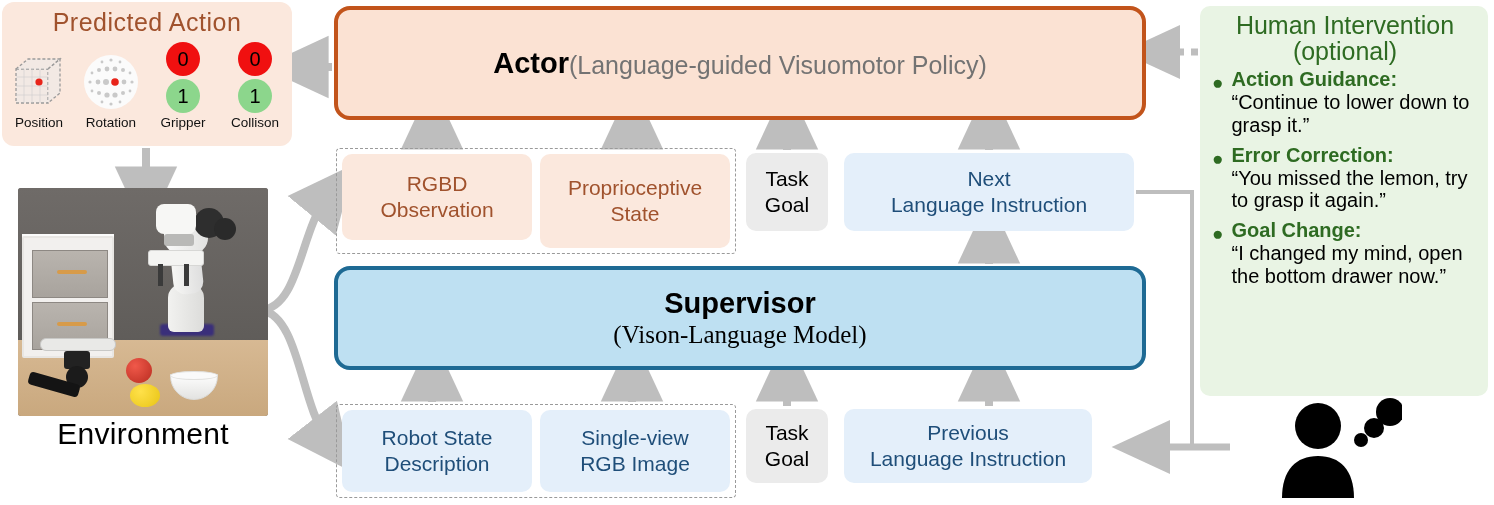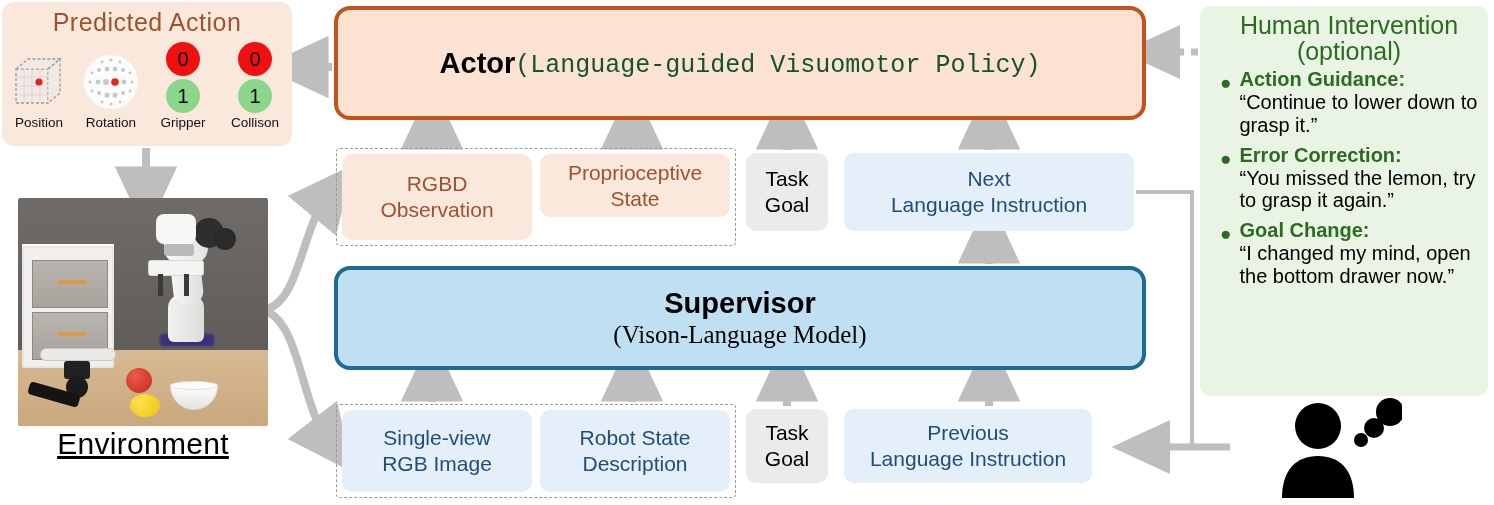--- a/index.html
+++ b/index.html
@@ -31,21 +31,21 @@
   .badge-stack { display:flex; flex-direction:column; gap:3px; align-items:center; }
   .badge {
     width:34px; height:34px; border-radius:50%;
     display:flex; align-items:center; justify-content:center;
     font-size:20px; color:#000;
   }
   .badge.red   { background:#F01010; }
   .badge.green { background:#8CD68C; }
 
   
-  #environment-block { left:18px; top:198px; width:250px;text-decoration:underline; }
+  #environment-block { left:18px; top:188px; width:250px; }
   #env-photo {
     width:250px; height:228px; border-radius:3px; overflow:hidden;
     position:relative; background:#6e6a67;
   }
   #env-caption {
     text-align:center; font-size:30px; color:#000; margin-top:1px;
     letter-spacing:.3px;
   }
 
   
@@ -104,21 +104,21 @@
   #bowl-lip { left:152px; top:183px; width:48px; height:9px;
               background:#fafafa; border-radius:50%; border:1px solid #e0e0de; }
 
   
   #actor {
     left:334px; top:6px; width:812px; height:114px;
     background:#FBE2D3; border:4px solid #C2541B; border-radius:16px;
     display:flex; align-items:center; justify-content:center;
   }
   #actor-title { font-size:29px; font-weight:bold; color:#000; }
-  #actor-sub { font-size:25px; color:#14532d; font-family:Liberation Mono, monospace; margin-top:5px; }
+  #actor-sub { font-size:25px; color:#737373; font-family:Liberation Sans, sans-serif; margin-top:5px; }
 
   
   #supervisor {
     left:334px; top:266px; width:812px; height:104px;
     background:#BEE0F2; border:4px solid #1E6A94; border-radius:16px;
     display:flex; flex-direction:column; align-items:center; justify-content:center;
   }
   #sup-title { font-size:29px; font-weight:bold; color:#000; }
   #sup-sub { font-size:25px; color:#000; font-family:"Liberation Serif", serif; margin-top:1px; }
 
@@ -128,36 +128,36 @@
     border-radius:10px; display:flex; flex-direction:column;
     align-items:center; justify-content:center; text-align:center;
     line-height:1.22; font-size:21px; white-space:nowrap;
   }
   .io-peach { background:#FBE8DD; color:#A0522D; }
   .io-blue  { background:#E4EFFA; color:#1F4E79; }
   .io-gray  { background:#EBEBEB; color:#000; }
 
   #mid-dash { left:336px; top:148px; }
   #mid-rgbd { width:190px; height:86px; }
-  #mid-prop { width:190px; height:63px; }
+  #mid-prop { width:190px; height:94px; }
   #mid-task { left:746px; top:153px; width:82px; height:78px; }
   #mid-next { left:844px; top:153px; width:290px; height:78px; }
 
   #bot-dash { left:336px; top:404px; }
   #bot-rgb  { width:190px; height:82px; }
   #bot-state{ width:190px; height:82px; }
   #bot-task { left:746px; top:409px; width:82px; height:74px; }
   #bot-prev { left:844px; top:409px; width:248px; height:74px; }
 
   .pair { display:flex; gap:8px; }
 
   
   #human-panel {
     left:1200px; top:6px; width:288px; height:390px;
-    background:#E9F4E4; border-radius:10px; padding:6px 10px 0 20px;
+    background:#E9F4E4; border-radius:10px; padding:6px 10px 0 12px;
   }
   #hi-title {
     color:#2E6B22; font-size:25px; text-align:center; line-height:1.04;
     white-space:nowrap;
   }
   #hi-title .sub2 { display:block; }
   #hi-list { margin-top:4px; }
   .hi-item { display:flex; gap:8px; margin-bottom:7px; }
   .hi-bullet { color:#2E6B22; font-size:19px; line-height:1; padding-top:5px; }
   .hi-body { flex:1; }
@@ -363,27 +363,27 @@
     <span>Language Instruction</span>
   </div>
 
   <div class="abs" id="supervisor">
     <div id="sup-title">Supervisor</div>
     <div id="sup-sub">(Vison-Language Model)</div>
   </div>
 
   <div class="abs dashwrap" id="bot-dash">
     <div class="pair">
+      <div class="iobox io-blue" id="bot-state">
+        <span>Robot State</span>
+        <span>Description</span>
+      </div>
       <div class="iobox io-blue" id="bot-rgb">
         <span>Single-view</span>
         <span>RGB Image</span>
-      </div>
-      <div class="iobox io-blue" id="bot-state">
-        <span>Robot State</span>
-        <span>Description</span>
       </div>
     </div>
   </div>
   <div class="abs iobox io-gray" id="bot-task">
     <span>Task</span>
     <span>Goal</span>
   </div>
   <div class="abs iobox io-blue" id="bot-prev">
     <span>Previous</span>
     <span>Language Instruction</span>

